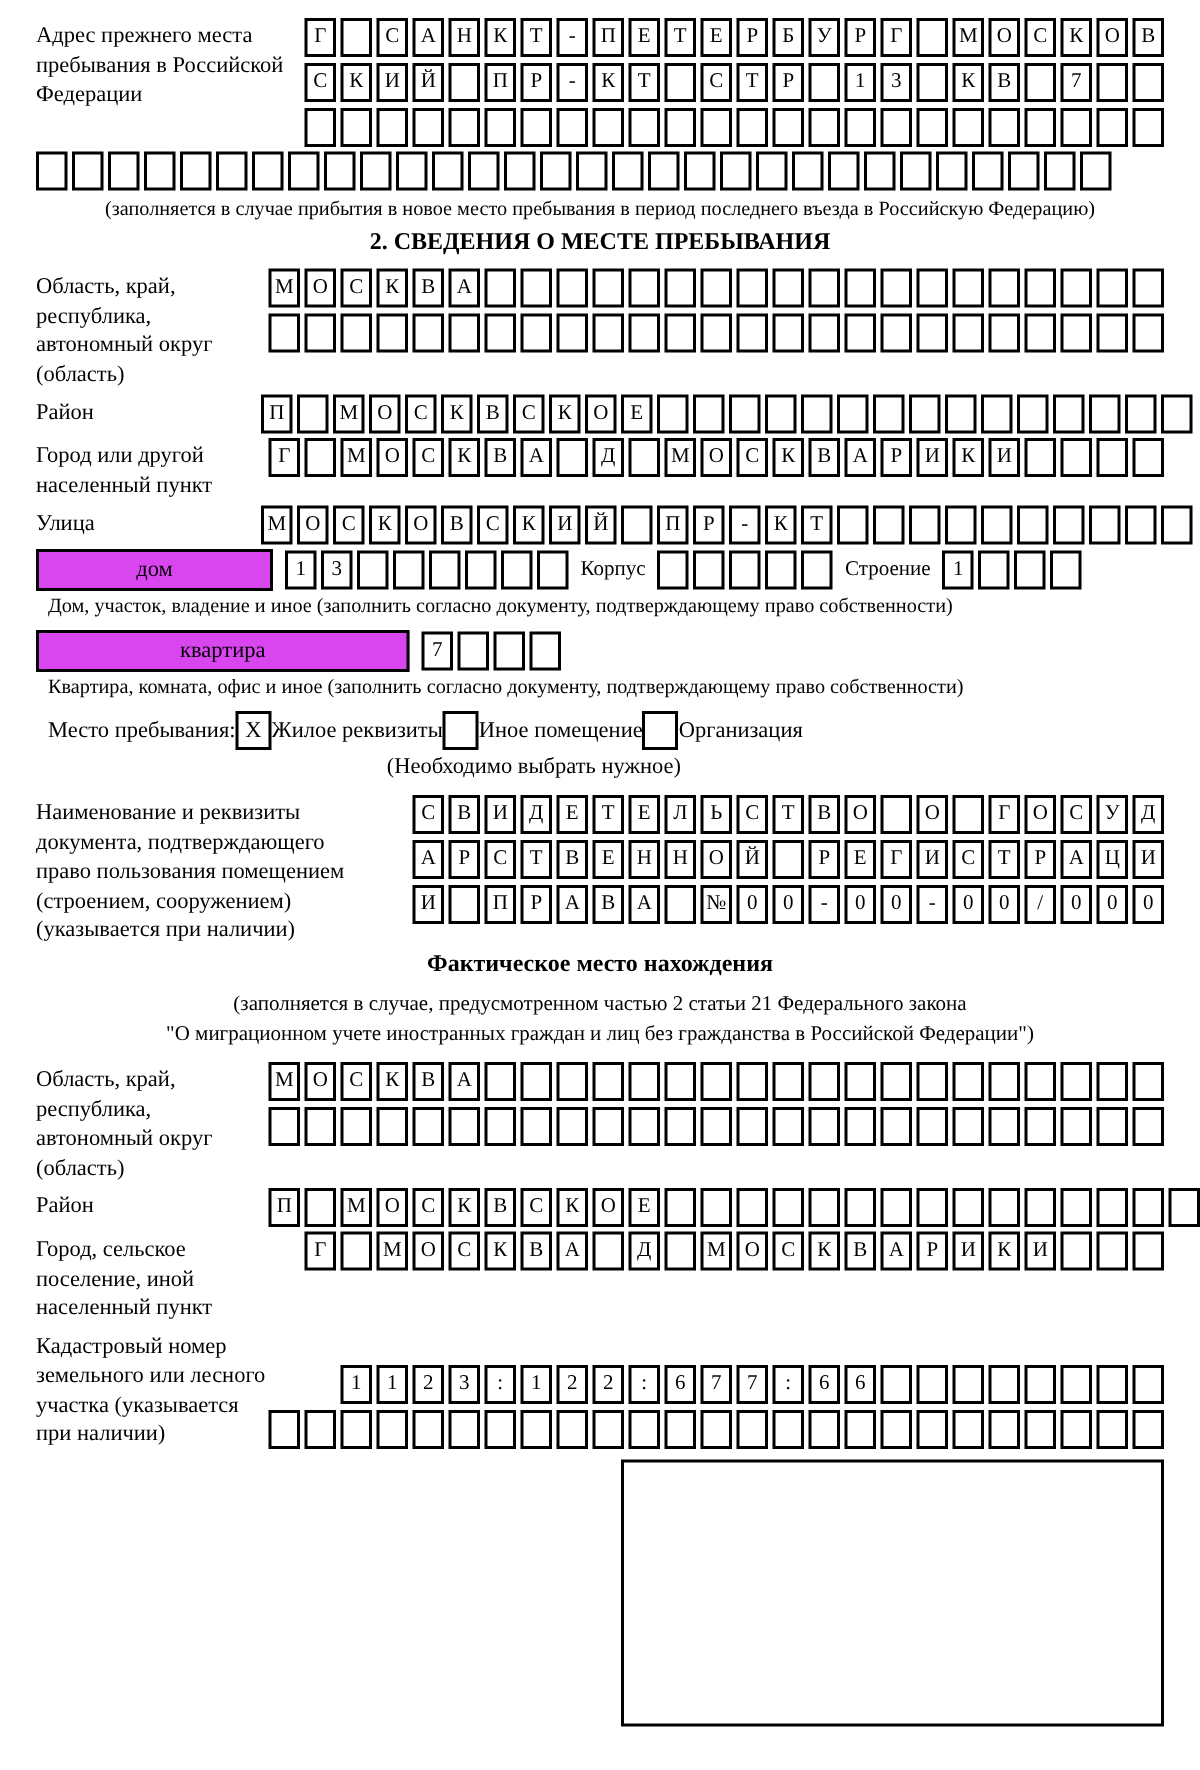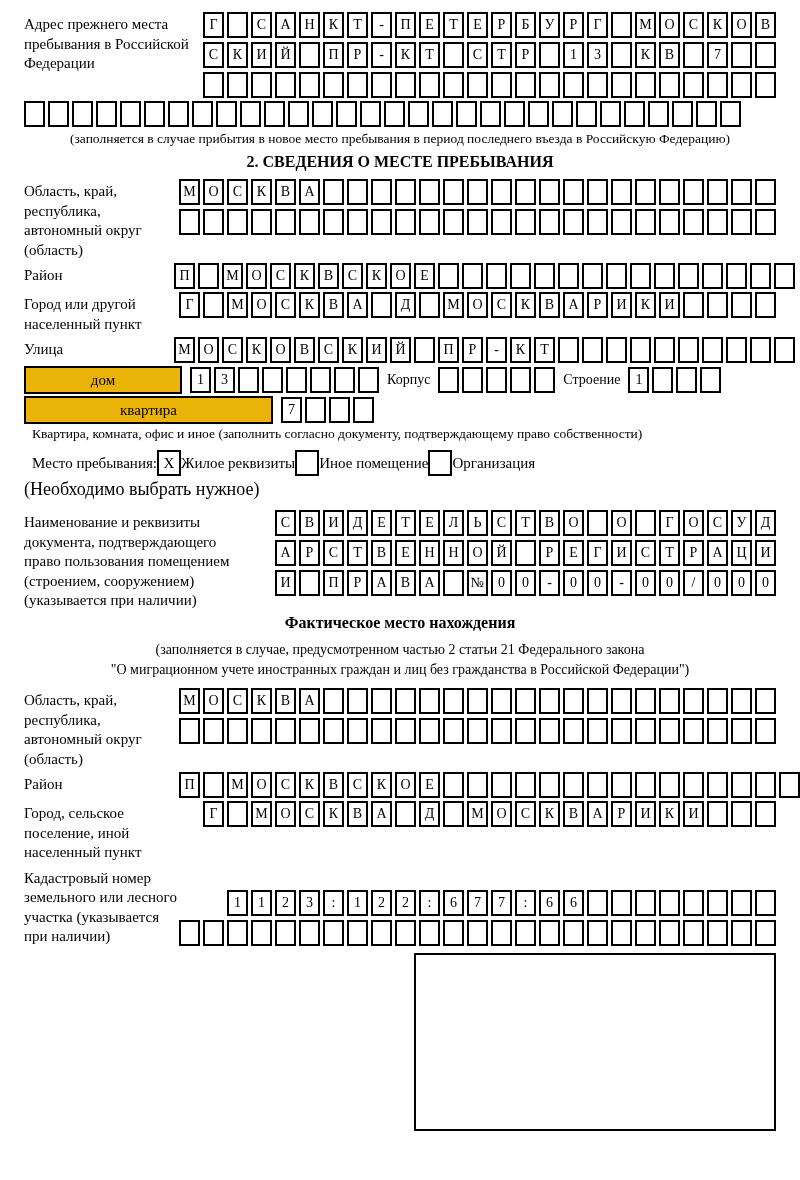--- a/index.html
+++ b/index.html
@@ -23,28 +23,28 @@
     font-size:14px;line-height:1;background:#fff;
   }
   .w170{width:170px;} .w150{width:150px;} .w155{width:155px;} .w225{width:225px;}
 
   .center-note{text-align:center;font-size:13.5px;margin:4px 0 6px 0;}
   .sec-title{text-align:center;font-weight:bold;font-size:16px;margin:6px 0 8px 0;}
   .small-note{font-size:13.5px;margin:2px 0 8px 8px;}
 
   .house-row{display:flex;align-items:center;gap:8px;margin-bottom:2px;}
   .widebox{box-sizing:border-box;border:2px solid #000;height:28px;display:flex;
-    align-items:center;justify-content:center;font-size:15px;background:#eab308;}
+    align-items:center;justify-content:center;font-size:15px;background:#d946ef;}
   .wb-dom{width:158px;} .wb-kv{width:249px;}
   .inline-label{font-size:14px;white-space:nowrap;}
 
   .stay-row{display:flex;align-items:center;margin:8px 0 0 8px;}
   .chk{box-sizing:border-box;width:24px;height:26px;border:2px solid #000;display:flex;
     align-items:center;justify-content:center;font-size:15px;background:#fff;}
-  .stay-note{text-align:left;font-size:18px;margin:3px 0 10px 0;width:430px;}
+  .stay-note{text-align:right;font-size:15px;margin:3px 0 10px 0;width:430px;}
 
   .fact-note{text-align:center;font-size:14px;line-height:1.45;margin-bottom:8px;}
 
   .stamp-wrap{width:362px;margin-left:auto;margin-top:6px;}
   .stamp-box{box-sizing:border-box;width:362px;height:178px;border:2px solid #000;background:#fff;} .mb2{margin-bottom:2px;}
 </style>
 </head>
 <body>
 
 <div class="page">
@@ -351,20 +351,21 @@
         <span class="cell"></span>
       </div>
     <div class="inline-label">Строение</div>
     <div class="cells left">
         <span class="cell">1</span>
         <span class="cell"></span>
         <span class="cell"></span>
         <span class="cell"></span>
       </div>
   </div>
+  <div class="small-note">Дом, участок, владение и иное (заполнить согласно документу, подтверждающему право собственности)</div>
 
   <div class="house-row">
     <div class="widebox wb-kv">квартира</div>
     <div class="cells left">
         <span class="cell">7</span>
         <span class="cell"></span>
         <span class="cell"></span>
         <span class="cell"></span>
       </div>
   </div>

